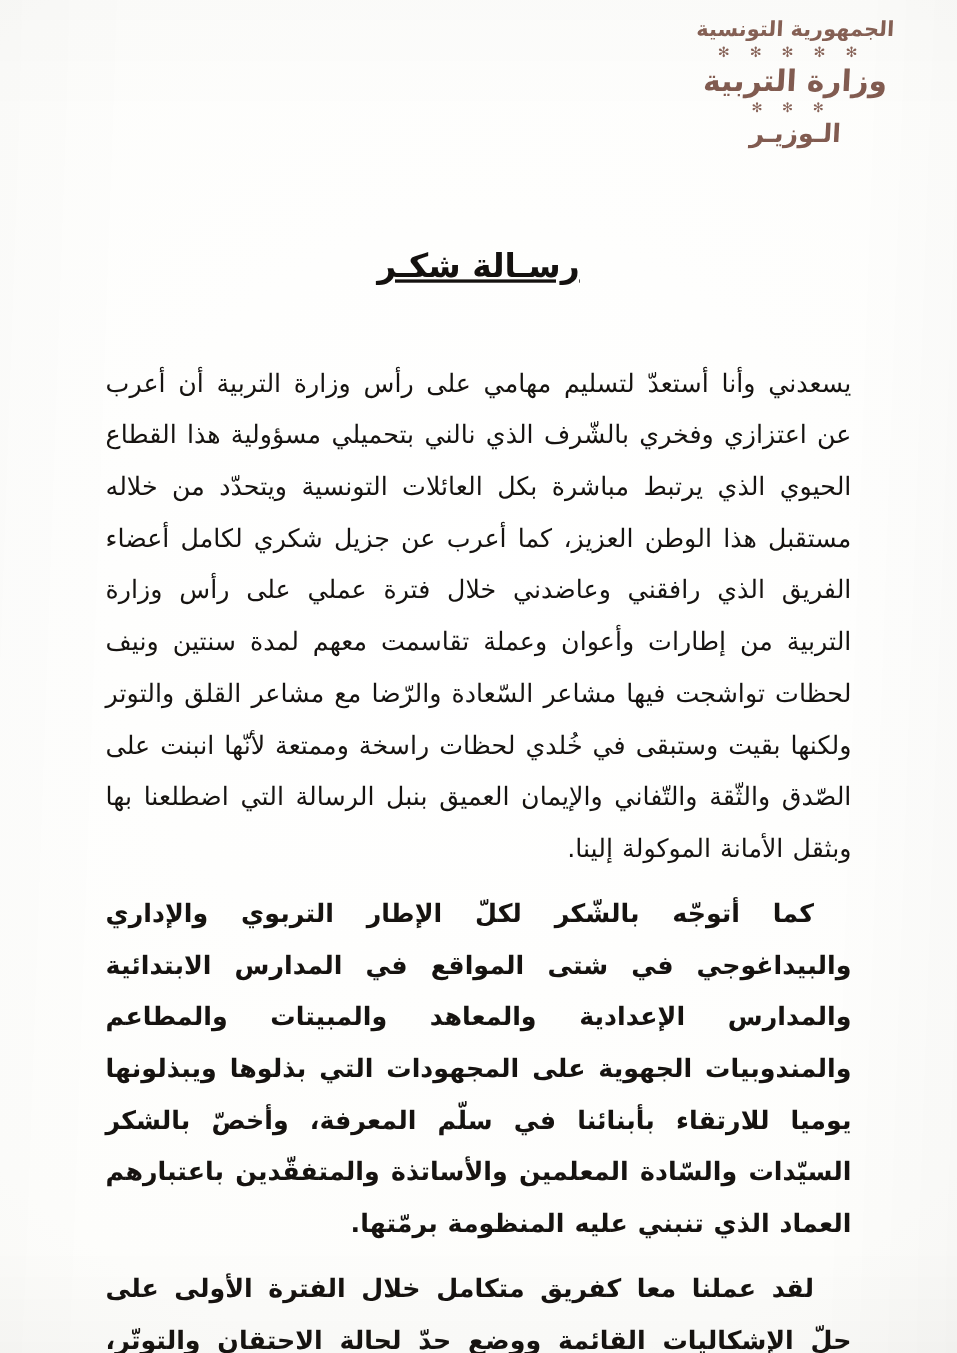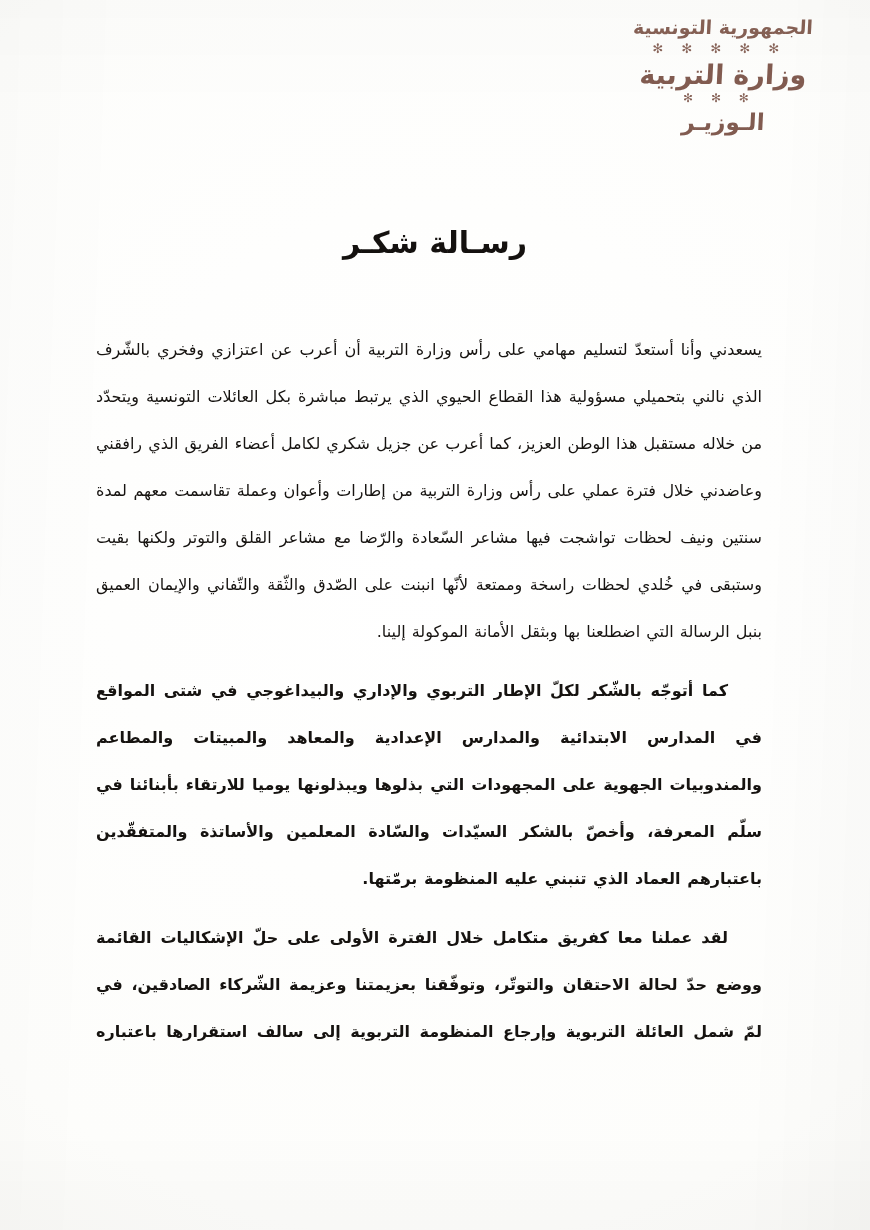--- a/index.html
+++ b/index.html
@@ -82,36 +82,37 @@
     position: absolute;
     top: 225px;
     left: 0;
     right: 0;
     text-align: center;
     font-size: 30px;
     font-weight: 700;
     color: #14110f;
     letter-spacing: 2px;
     font-family: "DejaVu Sans", "Liberation Sans", sans-serif;
+    text-decoration: underline;
   }
 
   
   .body-block {
     position: absolute;
     top: 326px;
     right: 96px;
     left: 96px;
     color: #141210;
   }
   .para {
-    font-size: 16px;
+    font-size: 23px;
     line-height: 47px;
     text-align: justify;
     text-align-last: right;
-    margin: 0 12px 12px 0;
+    margin: 0 0 12px 0;
     color: #161310;
     font-family: "DejaVu Sans", "Liberation Sans", sans-serif;
     word-spacing: 1px;
   }
   .para.indent { text-indent: 34px; font-weight: bold; }
   .para.clipped {
     max-height: 142px;
     overflow: hidden;
   }
   .para:last-child { margin-bottom: 0; }

